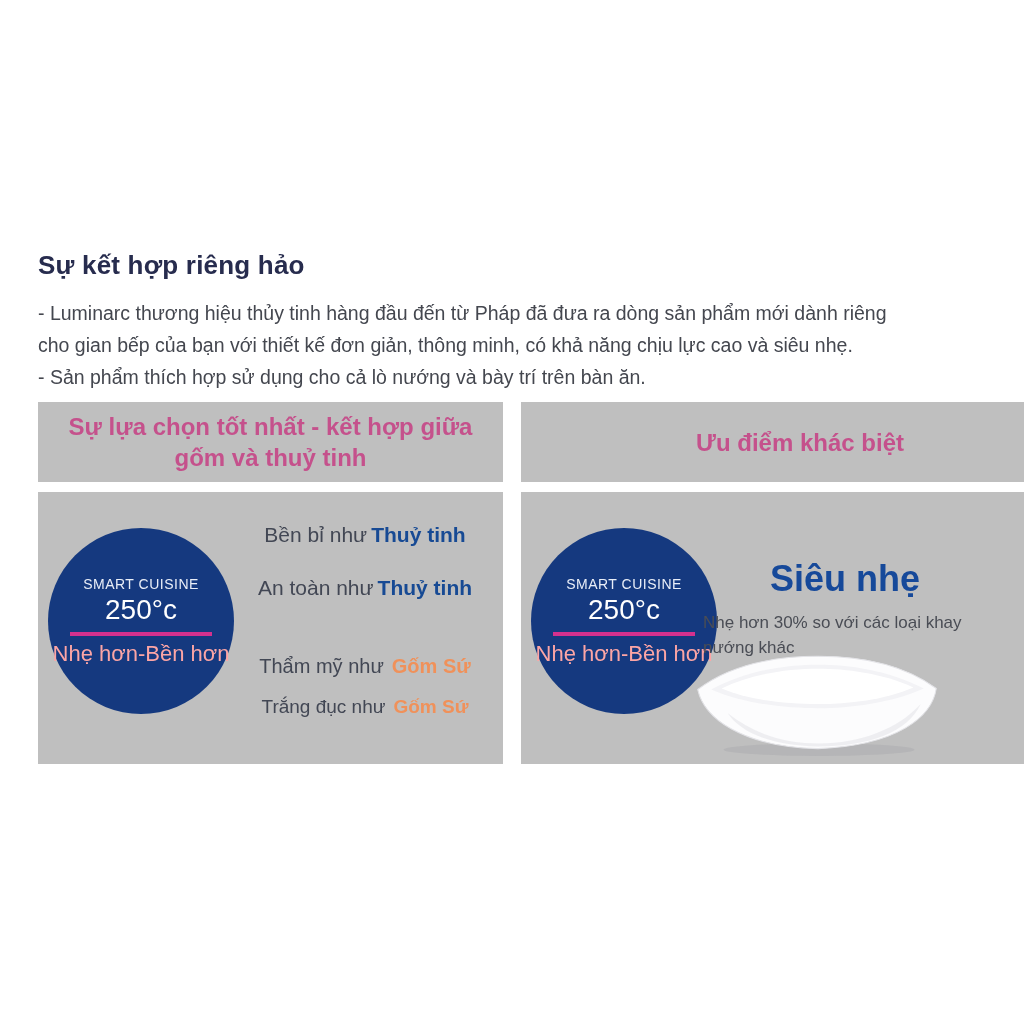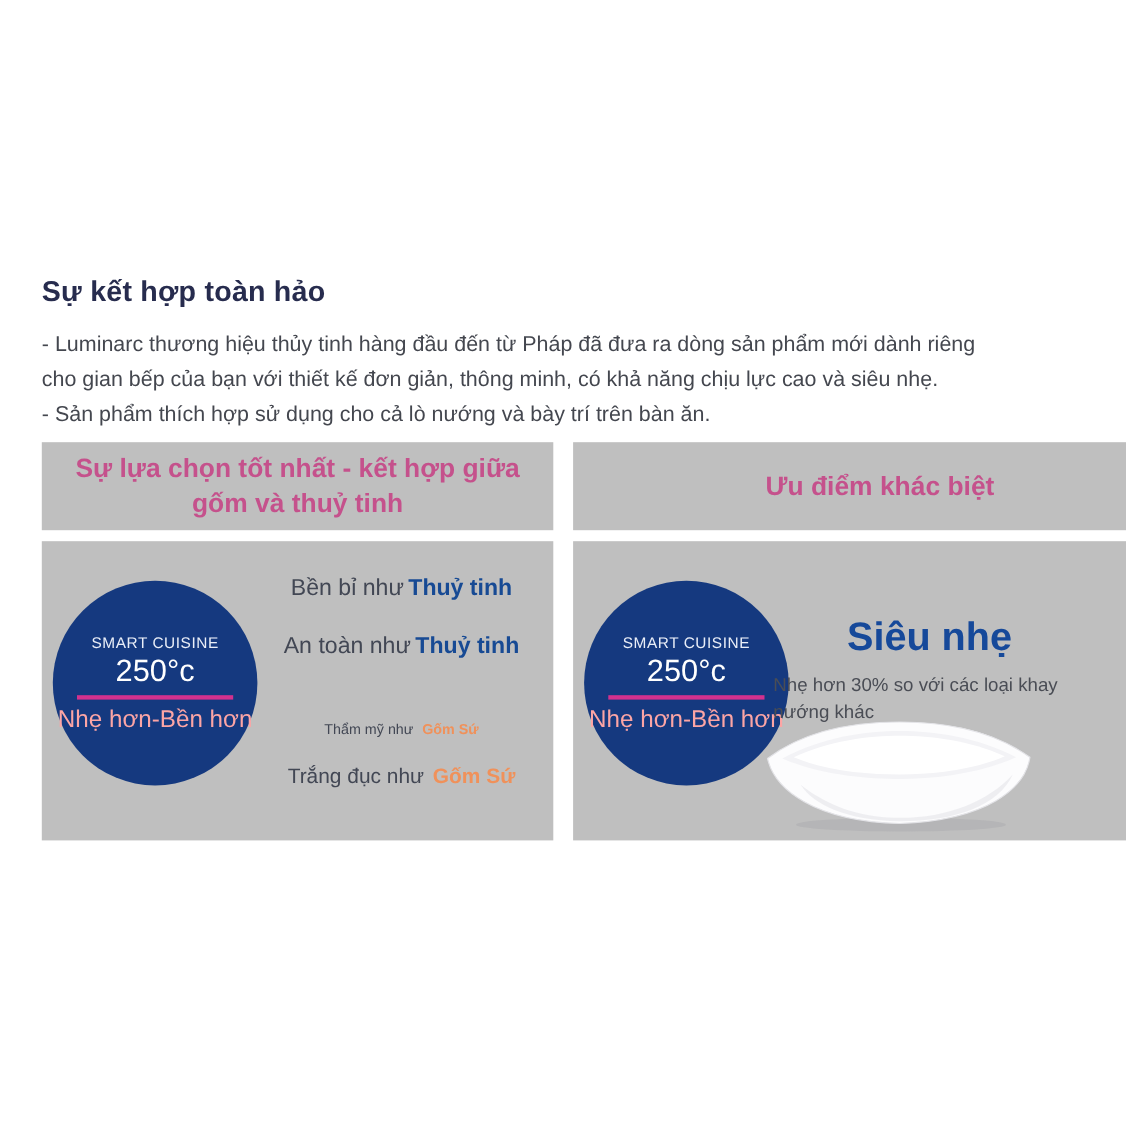--- a/index.html
+++ b/index.html
@@ -58,21 +58,21 @@
   .feat {
     position:absolute; left:196px; width:262px;
     text-align:center; white-space:nowrap;
     font-size:21px; color:#424754;
   }
   .feat .hl { font-weight:700;margin-top:28px; }
   .hl-blue   { color:#174a94; margin-left:4px; }
   .hl-orange { color:#f0915a; margin-left:8px; }
   .feat-1 { top:31px; }
   .feat-2 { top:84px; }
-  .feat-3 { top:163px; font-size:13px; }
+  .feat-3 { top:163px; font-size:20px; }
   .feat-4 { top:204px; font-size:19px; }
 
   
   .headline {
     position:absolute; left:188px; width:272px; top:66px;
     text-align:center; font-size:36px; font-weight:700; color:#16499a;
   }
   .subtext {
     position:absolute; left:182px; width:284px; top:118px;
     text-align:left; font-size:17px; line-height:25px; color:#4a4d55;
@@ -80,21 +80,21 @@
   .dish {
     position:absolute; left:168px; top:155px;
     width:256px; height:112px;
   }
 </style>
 </head>
 <body>
 
 <div class="canvas">
 
-  <h1 class="page-title">Sự kết hợp toàn hảo</h1>
+  <h1 class="page-title">Sự kết hợp riêng hảo</h1>
   <div class="intro">
     <div>- Luminarc  thương hiệu thủy tinh hàng đầu đến từ Pháp đã đưa ra dòng sản phẩm mới dành riêng</div>
     <div>cho gian bếp của bạn với thiết kế đơn giản, thông minh, có khả năng chịu lực cao và siêu nhẹ.</div>
     <div>- Sản phẩm thích hợp sử dụng cho cả lò nướng và bày trí trên bàn ăn.</div>
   </div>
 
   <div class="panel-header col-left">
     <div class="hdr-text">Sự lựa chọn tốt nhất - kết hợp giữa gốm và thuỷ tinh</div>
   </div>
   <div class="panel-header col-right">

